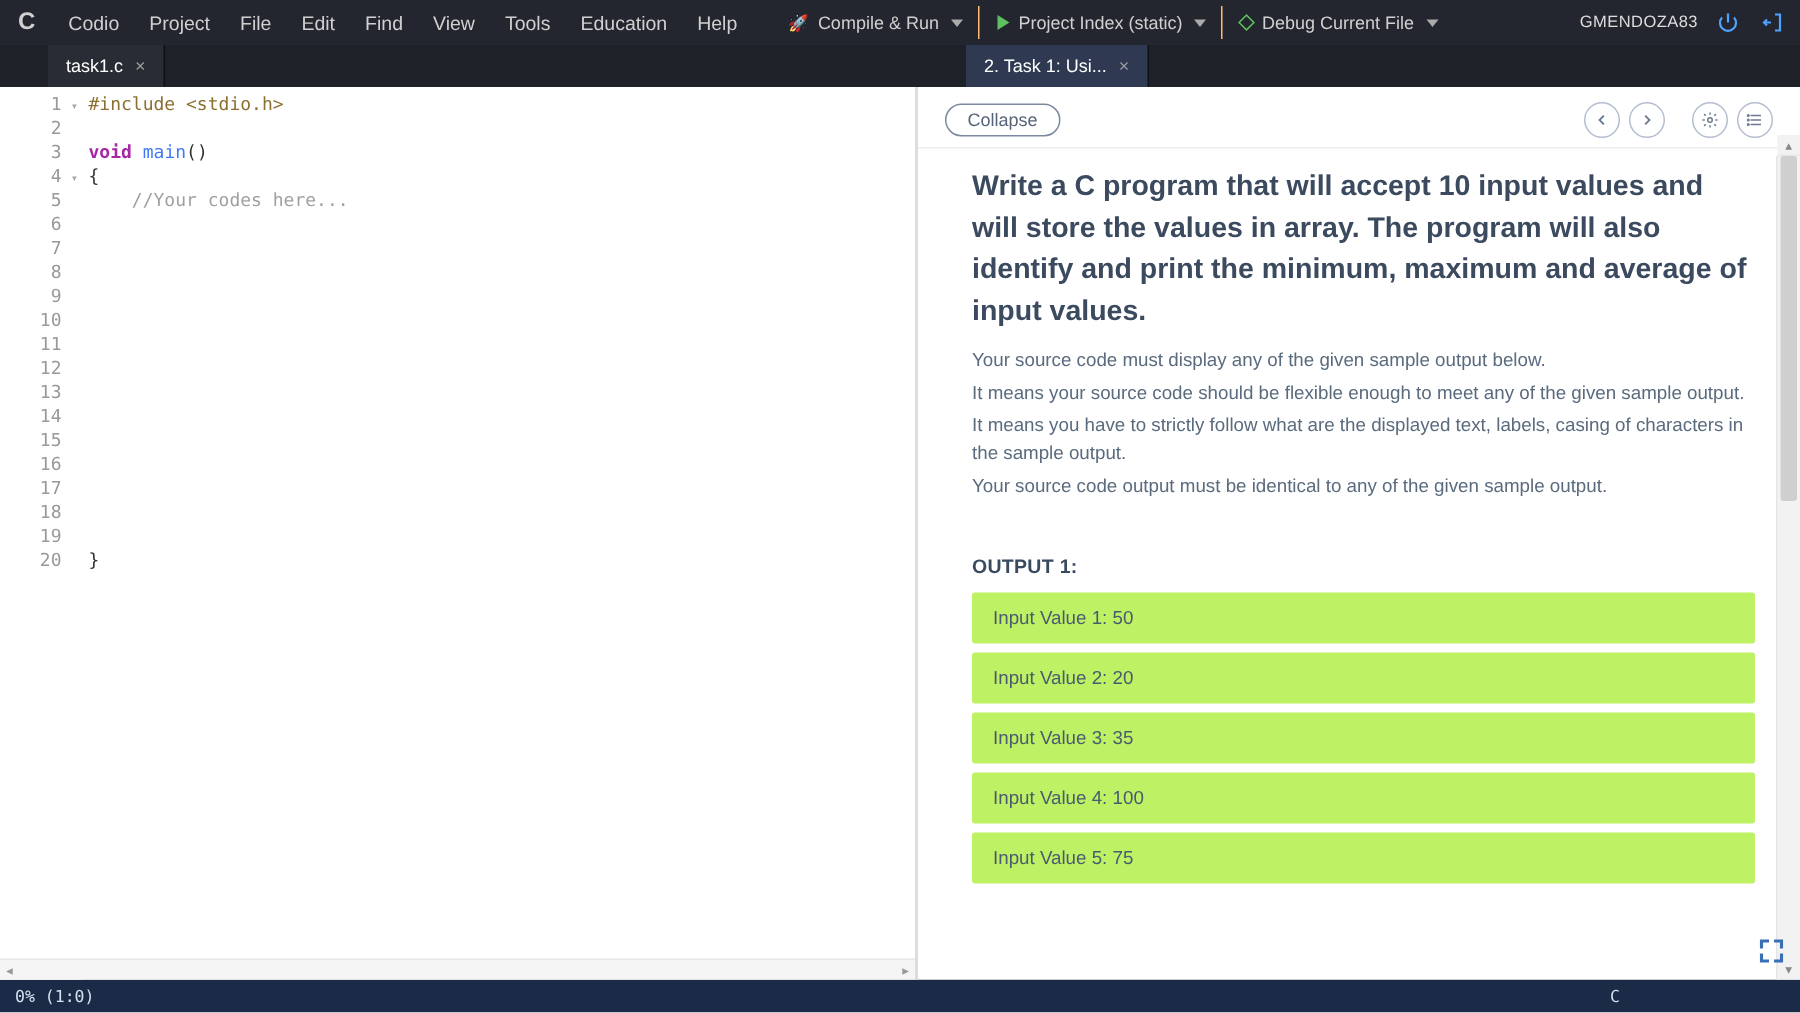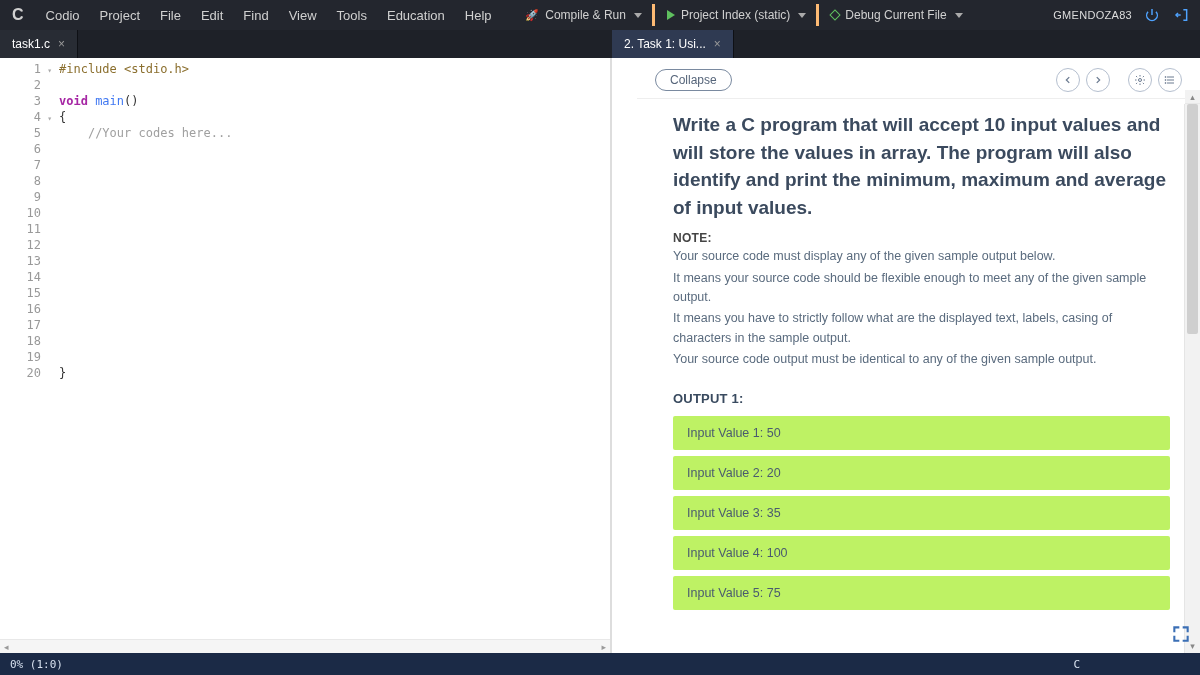--- a/index.html
+++ b/index.html
@@ -17,36 +17,36 @@
   color: #d0d0d0;
   display: flex;
   align-items: center;
   padding: 0 8px;
   gap: 2px;
 }
 .menubar .logo-c { font-weight: bold; font-size: 16px; margin-right: 6px; padding: 0 4px; }
 .menubar .menu-item { padding: 4px 10px; cursor: pointer; font-size: 13px; }
 .menubar .spacer10 { width: 10px; }
 .menubar .run-btn { display: flex; align-items: center; gap: 6px; padding: 4px 10px; cursor: pointer; font-size: 12px; }
-.menubar .run-btn.outlined { border-right: 3px solid #fdba74; justify-content: space-between; }
+.menubar .run-btn.outlined { border-right: 1px solid #fdba74; justify-content: space-between; }
 .menubar .tri { display: inline-block; width: 0; height: 0; border-left: 4px solid transparent; border-right: 4px solid transparent; border-top: 5px solid #aaa; margin-left: 2px; }
 .menubar .right { margin-left: auto; display: flex; align-items: center; gap: 10px; }
 .menubar .username { font-size: 11px; color: #ddd; letter-spacing: 0.3px; }
 .menubar .icon-btn { width: 20px; height: 20px; display: flex; align-items: center; justify-content: center; cursor: pointer; }
 .power-icon svg, .exit-icon svg { stroke: #4fa3ff; }
 .rocket::before { content: "🚀"; font-size: 11px; }
 .play-green { display:inline-block; width:0; height:0; border-top:5px solid transparent; border-bottom:5px solid transparent; border-left:8px solid #5fc05f; }
 .debug-diamond { display:inline-block; width:8px; height:8px; border:1.5px solid #5fc05f; transform: rotate(45deg); }
 
 .tabbar {
   height: 28px;
   background: #1e2128;
   display: flex;
 }
-.tabbar .left-tabs, .tabbar .right-tabs { display: flex; }
+.tabbar .left-tabs, .tabbar .right-tabs { display: flex; padding-left: 32px; }
 .tabbar .left-tabs { width: 612px; }
 .tabbar .tab { display: flex; align-items: center; padding: 0 12px; color: #ccc; font-size: 12px; cursor: pointer; gap: 8px; border-right: 1px solid #0e1015; }
 .tabbar .tab.active-left { background: #282c34; color: #fff; }
 .tabbar .tab.active-right { background: #2f3a52; color: #fff; }
 .tabbar .close-x { font-size: 12px; color: #999; }
 
 .main {
   display: flex;
   height: calc(675px - 30px - 28px - 22px);
 }
@@ -54,33 +54,33 @@
 .gutter { width: 55px; background: #fff; color: #999; text-align: right; font-family: Menlo, Consolas, monospace; font-size: 12px; padding-top: 3px; }
 .gutter .ln { height: 16px; line-height: 16px; padding-right: 14px; position: relative; }
 .gutter .fold::after { content: "▾"; font-size: 8px; color: #aaa; position: absolute; right: 3px; top: 2px; }
 .code { flex: 1; font-family: Menlo, Consolas, monospace; font-size: 12px; padding: 3px 4px; color: #333; white-space: pre; }
 .code .line { height: 16px; line-height: 16px; }
 .tok-pp { color: #8b6f2e; }
 .tok-kw { color: #a626a4; font-weight: bold; }
 .tok-fn { color: #4078f2; }
 .tok-cm { color: #a0a0a0; }
 
-.guide-pane { flex: 1; background: #fff; position: relative; display: flex; flex-direction: column; padding-left: 25px; }
+.guide-pane { flex: 1; background: #fff; position: relative; display: flex; flex-direction: column; }
 .guide-toolbar { padding: 10px 18px 6px 18px; display: flex; align-items: center; gap: 6px; border-bottom: 1px solid #eee;}
 .collapse-pill { border: 1px solid #7a8aa0; color: #56657a; border-radius: 14px; padding: 3px 14px; font-size: 12px; cursor: pointer; background:#fff; }
 .guide-toolbar .flex1 { flex: 1; }
 .circle-btn { width: 24px; height: 24px; border: 1px solid #b5bfcf; border-radius: 50%; display: flex; align-items: center; justify-content: center; color: #6a7a90; font-size: 12px; cursor: pointer; }
 .circle-btn svg { stroke: #6a7a90; }
 
 .guide-content { padding: 12px 30px 20px 36px; overflow-y: auto; flex: 1; color: #394a5f; }
 .guide-content h2 { font-size: 22px; font-weight: 600; color: #475569; margin-bottom: 14px; }
 .guide-content .task-desc { font-size: 19px; font-weight: 600; color: #3b4a5e; line-height: 1.45; margin-bottom: 10px; }
 .guide-content .note-h { font-size: 12px; font-weight: 700; color: #444; letter-spacing: 0.3px; }
 .guide-content .note-p { font-size: 12.5px; color: #5a6b7e; line-height: 1.55; margin-top: 2px; }
-.output-header { font-size: 13px; font-weight: 700; color: #394a5f; margin-top: 22px; margin-bottom: 10px; letter-spacing: 0.2px; }
+.output-header { font-size: 13px; font-weight: 700; color: #394a5f; margin-top: 36px; margin-bottom: 10px; letter-spacing: 0.2px; }
 .sample-row { background: #bef264; border-radius: 2px; padding: 10px 14px; font-size: 12.5px; color: #4a5b6f; margin-bottom: 6px; }
 
 .guide-scroll { position: absolute; right: 0; top: 46px; bottom: 0; width: 16px; background: #f2f2f2; border-left: 1px solid #e5e5e5; }
 .guide-scroll .thumb { position: absolute; left: 2px; right: 2px; top: 0; height: 230px; background: #cfcfcf; border-radius: 2px; }
 .guide-scroll .arrow-up, .guide-scroll .arrow-down { position:absolute; left:0; right:0; height:14px; display:flex; align-items:center; justify-content:center; font-size:9px; color:#888;}
 .guide-scroll .arrow-up{top:-14px; background:#f2f2f2; border-bottom:1px solid #e8e8e8;}
 .guide-scroll .arrow-down{bottom:0;}
 
 .corner-expand { position: absolute; right: 6px; bottom: 6px; width: 26px; height: 26px; display:flex; align-items:center; justify-content:center; cursor:pointer; }
 .corner-expand svg { stroke: #3b6fb5; }
@@ -206,21 +206,20 @@
             <line x1="6" y1="18" x2="20" y2="18"></line>
             <circle cx="3" cy="6" r="1"></circle>
             <circle cx="3" cy="12" r="1"></circle>
             <circle cx="3" cy="18" r="1"></circle>
           </svg>
         </span>
     </div>
 
     <div class="guide-content">
       <p class="task-desc">Write a C program that will accept 10 input values and will store the values in array. The program will also identify and print the minimum, maximum and average of input values.</p>
-      <p class="note-h">NOTE:</p>
       <div id="note-lines">
           <p class="note-p">Your source code must display any of the given sample output below.</p>
           <p class="note-p">It means your source code should be flexible enough to meet any of the given sample output.</p>
           <p class="note-p">It means you have to strictly follow what are the displayed text, labels, casing of characters in the sample output.</p>
           <p class="note-p">Your source code output must be identical to any of the given sample output.</p>
         </div>
       <p class="output-header">OUTPUT 1:</p>
       <div id="samples">
           <div class="sample-row">Input Value 1: 50</div>
           <div class="sample-row">Input Value 2: 20</div>

